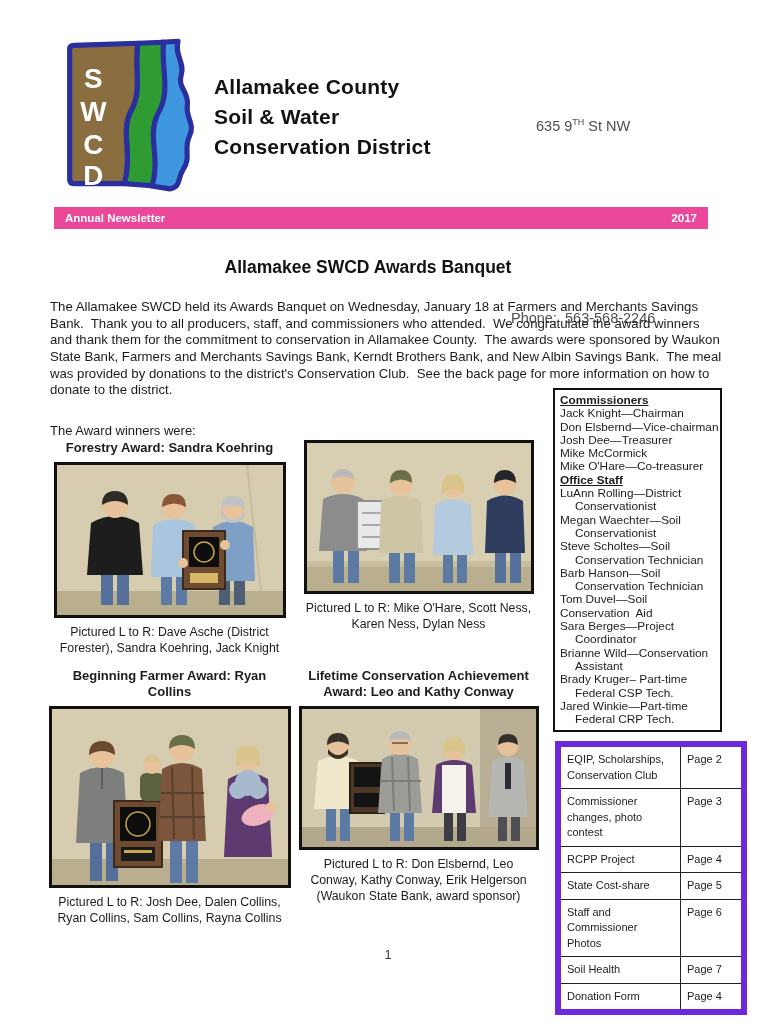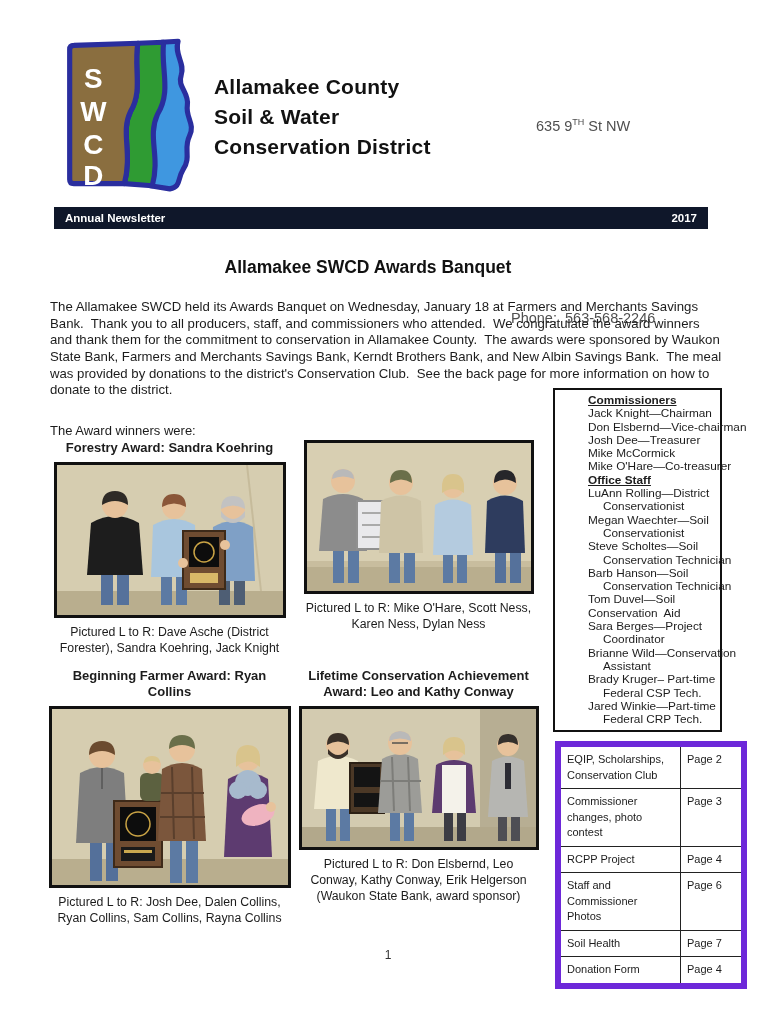--- a/index.html
+++ b/index.html
@@ -9,40 +9,40 @@
     overflow:hidden;
   }
   
   .logo{position:absolute;left:58px;top:34px;width:140px;height:160px;}
   .orgname{position:absolute;left:214px;top:72px;font-size:21px;font-weight:bold;
     line-height:30px;color:#121212;letter-spacing:.2px;}
   .contact{position:absolute;left:511px;top:42px;font-size:14.5px;color:#4f4f4f;
     line-height:32px;white-space:pre;text-align:center;}
   .contact sup{font-size:9px;}
   
-  .banner{position:absolute;left:54px;top:207px;width:654px;height:22px;background:#0f172a;
+  .banner{position:absolute;left:54px;top:207px;width:654px;height:22px;background:#ec4899;
     color:#ffffff;display:flex;justify-content:space-between;align-items:center;
     padding:0 11px;box-sizing:border-box;font-size:11.5px;font-weight:bold;}
   
   .title{position:absolute;left:0;top:245px;width:736px;text-align:center;
     font-size:17.5px;font-weight:bold;color:#111;}
   .intro{position:absolute;left:50px;top:286px;width:674px;font-size:13.2px;
     line-height:16.6px;white-space:pre-wrap;}
   .winners-lead{position:absolute;left:50px;top:410px;font-size:13px;}
   
   .awards{position:absolute;left:48px;top:440px;width:492px;display:grid;
     grid-template-columns:243px 243px;column-gap:6px;row-gap:12px;}
   .awards figure{margin:0;text-align:center;}
   .award-title{font-size:13px;font-weight:bold;margin:0 4px 6px 4px;line-height:16px;}
   .photo-frame{display:block;margin:0 auto;border:3px solid #111;line-height:0;}
   .award-caption{font-size:12.3px;line-height:16px;margin:6px 8px 0 8px;}
   
   .staff-box{position:absolute;left:553px;top:388px;width:169px;box-sizing:border-box;
     border:2px solid #111;padding:4px 5px;font-size:11.8px;line-height:13.3px;}
-  .staff-box div{white-space:pre;margin-left:28px;}
+  .staff-box div{white-space:pre;}
   .sb-h{font-weight:bold;text-decoration:underline;}
   .sb-i{padding-left:15px;}
   .toc{position:absolute;left:555px;top:741px;width:192px;border-collapse:collapse;
     font-size:11px;border:6px solid #6d28d9;}
   .toc td{border:1px solid #222;padding:5px 6px;vertical-align:top;line-height:15.5px;}
   .toc td.pg{width:48px;white-space:nowrap;}
   
   .pagenum{position:absolute;left:0;top:948px;width:776px;text-align:center;
     font-size:12px;color:#333;}
 </style>
@@ -301,20 +301,24 @@
       </tr>
       <tr>
         <td>Commissioner changes, photo contest</td>
         <td class="pg">Page 3</td>
       </tr>
       <tr>
         <td>RCPP Project</td>
         <td class="pg">Page 4</td>
       </tr>
       <tr>
+        <td>State Cost-share</td>
+        <td class="pg">Page 5</td>
+      </tr>
+      <tr>
         <td>Staff and Commissioner Photos</td>
         <td class="pg">Page 6</td>
       </tr>
       <tr>
         <td>Soil Health</td>
         <td class="pg">Page 7</td>
       </tr>
       <tr>
         <td>Donation Form</td>
         <td class="pg">Page 4</td>

